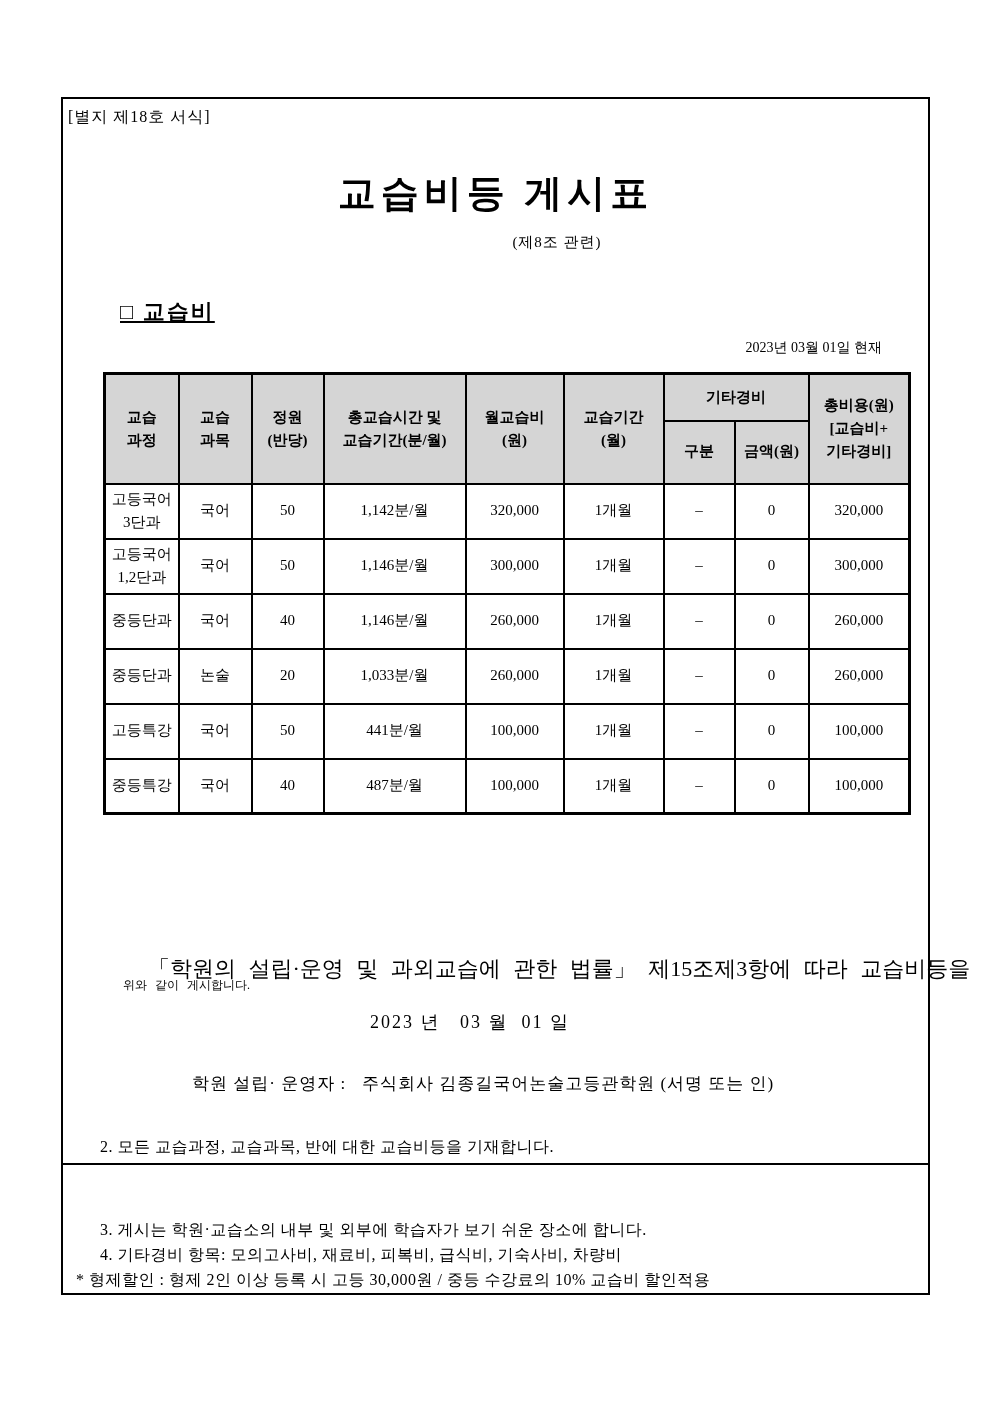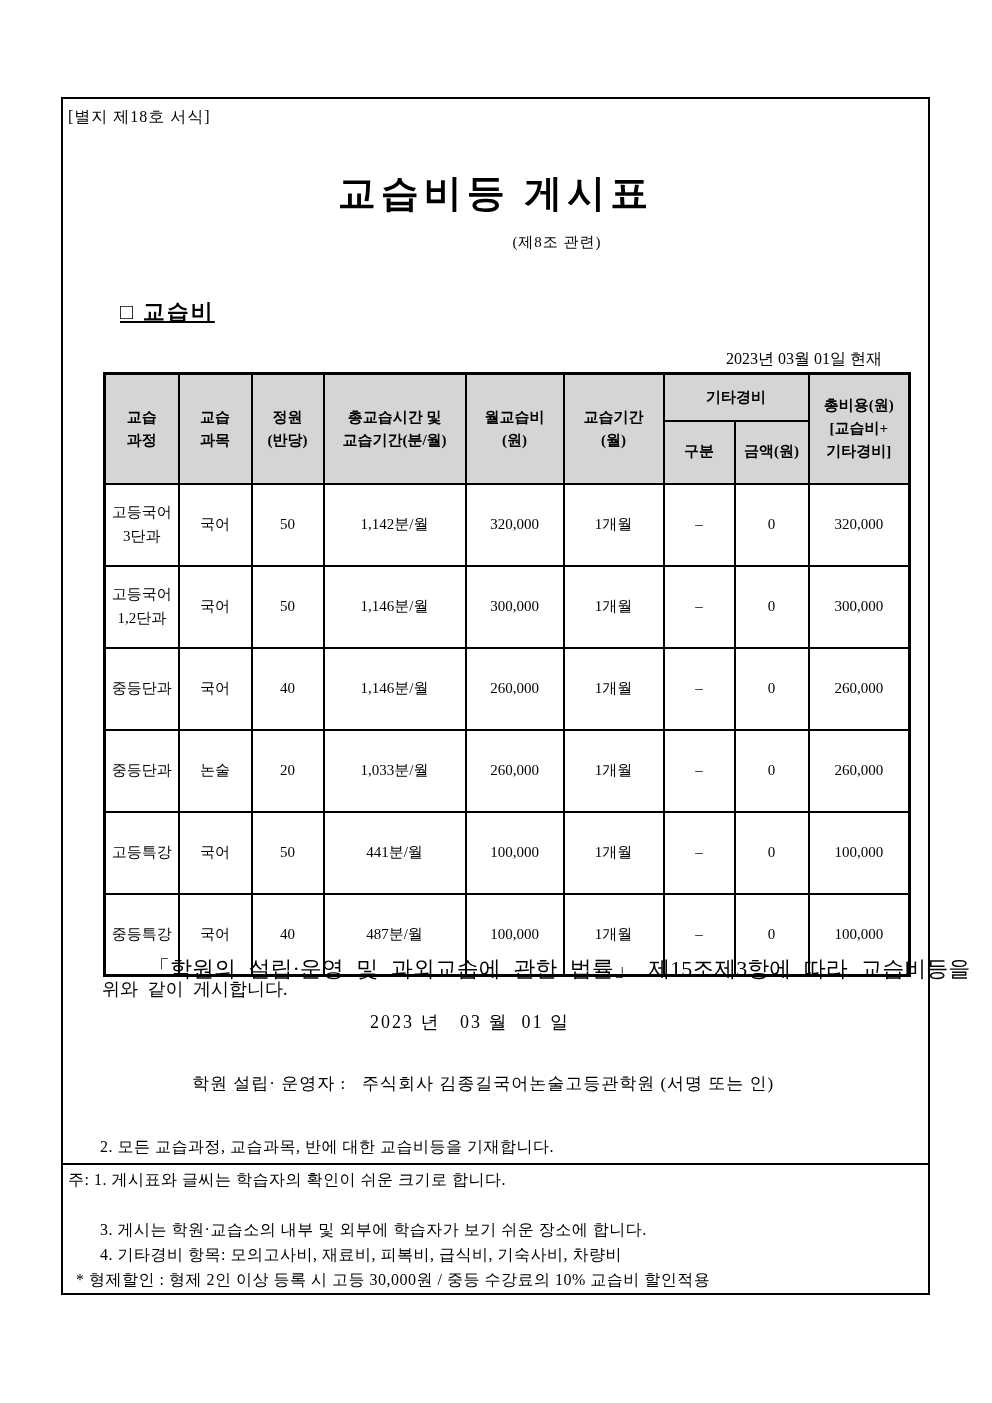--- a/index.html
+++ b/index.html
@@ -52,22 +52,22 @@
     left: 120px;
     top: 297px;
     font-size: 22px;
     font-weight: bold;
     letter-spacing: 2px;
     text-decoration: underline;
   }
   .as-of-date {
     position: absolute;
     right: 110px;
-    top: 349px;
-    font-size: 16px;
+    top: 339px;
+    font-size: 14px;
     white-space: pre;
   }
   table.fee-table {
     position: absolute;
     left: 103px;
     top: 372px;
     width: 805px;
     border-collapse: collapse;
     table-layout: fixed;
     border: 3px solid #000000;
@@ -81,35 +81,35 @@
     line-height: 1.55;
     padding: 0 2px;
     overflow: hidden;
   }
   table.fee-table th {
     background: #d5d5d5;
     font-weight: bold;
   }
   tr.hdr-top { height: 47px; }
   tr.hdr-bottom { height: 63px; }
-  tr.data-row { height: 82px; }
+  tr.data-row { height: 55px; }
   td.col-course { padding: 0; }
   .statement-line1 {
     position: absolute;
     left: 148px;
     top: 938px;
     font-size: 22px;
     word-spacing: 7px;
     margin-top: 16px;
   }
   .statement-line2 {
     position: absolute;
-    left: 102px;
+    left: 123px;
     top: 977px;
-    font-size: 18px;
+    font-size: 12px;
     word-spacing: 5px;
   }
   .signature-date {
     position: absolute;
     left: 61px;
     top: 1010px;
     width: 818px;
     text-align: center;
     font-size: 18px;
     letter-spacing: 2px;
@@ -265,19 +265,18 @@
 
   <div class="statement-line1">「학원의 설립·운영 및 과외교습에 관한 법률」 제15조제3항에 따라 교습비등을</div>
   <div class="statement-line2">위와 같이 게시합니다.</div>
 
   <div class="signature-date">2023 년   03 월  01 일</div>
 
   <div class="operator-line">학원 설립· 운영자 :   주식회사 김종길국어논술고등관학원 (서명 또는 인)</div>
 
   <div class="divider"></div>
 
-  <div class="note note-1">주: 1. 게시표와 글씨는 학습자의 확인이 쉬운 크기로 합니다.</div>
   <div class="note note-2">2. 모든 교습과정, 교습과목, 반에 대한 교습비등을 기재합니다.</div>
   <div class="note note-3">3. 게시는 학원·교습소의 내부 및 외부에 학습자가 보기 쉬운 장소에 합니다.</div>
   <div class="note note-4">4. 기타경비 항목: 모의고사비, 재료비, 피복비, 급식비, 기숙사비, 차량비</div>
   <div class="note note-5">* 형제할인 : 형제 2인 이상 등록 시 고등 30,000원 / 중등 수강료의 10% 교습비 할인적용</div>
 
 </div>
 
 </body></html>

